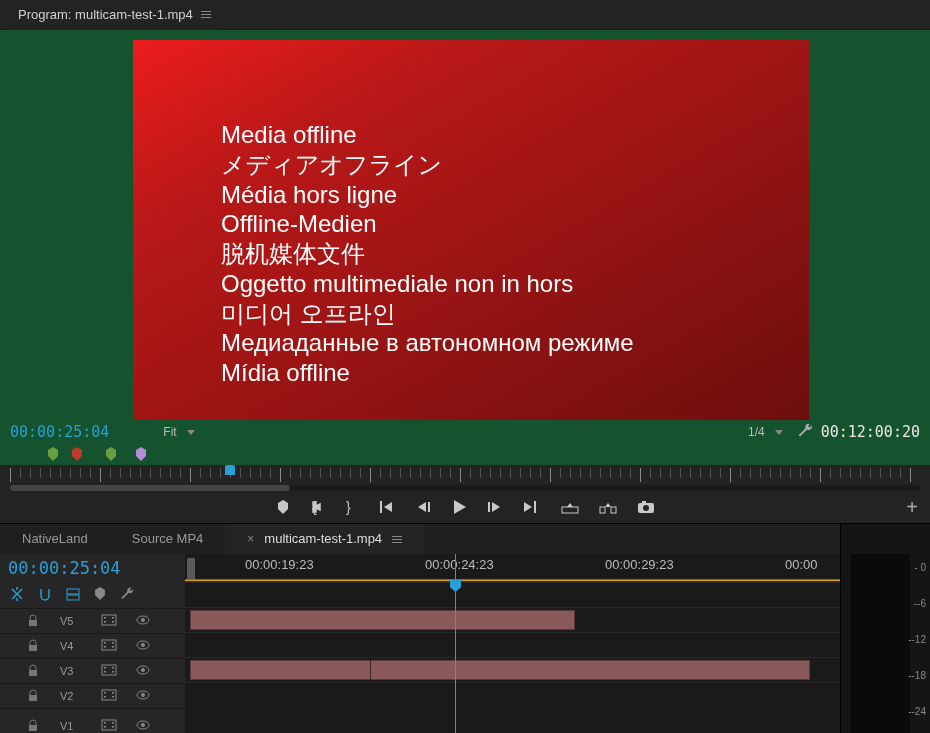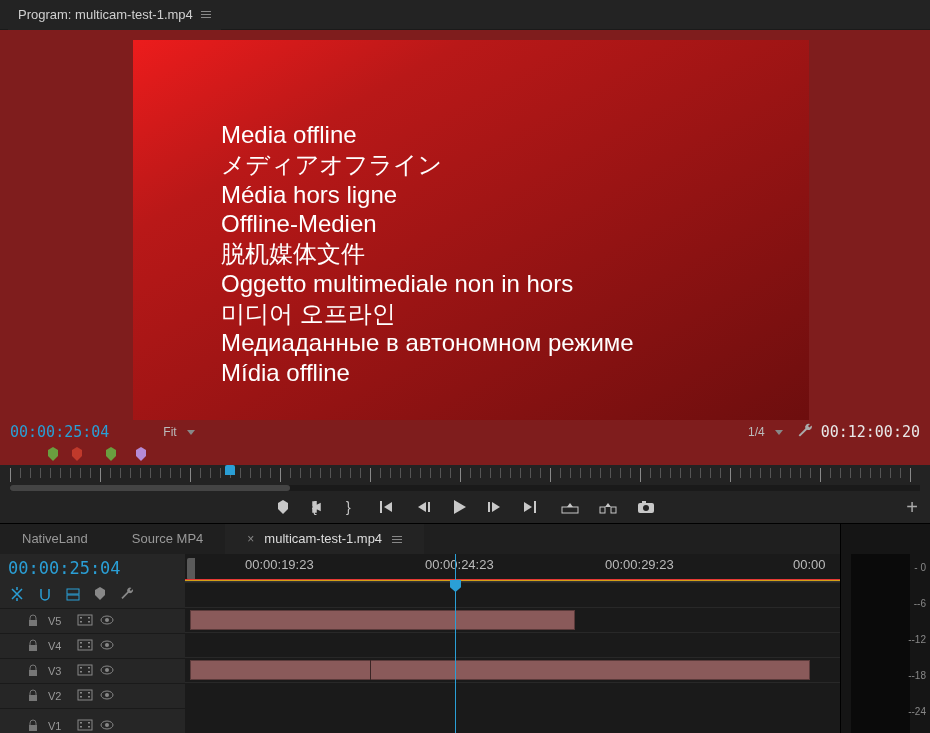--- a/index.html
+++ b/index.html
@@ -1,18 +1,18 @@
 <!DOCTYPE html>
 <html><head>
 <meta charset="utf-8">
 <style>
   * { margin:0; padding:0; box-sizing:border-box; font-family:'Segoe UI',Tahoma,Geneva,sans-serif; }
   body { background:#1a1a1a; color:#c8c8c8; font-size:12px; width:930px; height:733px; overflow:hidden; display:flex; flex-direction:column;}
   
-  .program-panel { background:#7f1d1d; display:flex; flex-direction:column; }
+  .program-panel { background:#14532d; display:flex; flex-direction:column; }
   .panel-tab-bar { height:30px; display:flex; align-items:center; padding-left:8px; background:#232323; border-bottom:1px solid #1a1a1a;}
   .panel-tab { padding:0 10px; height:30px; display:flex; align-items:center; gap:8px; font-size:13px; background:#232323; color:#d0d0d0;}
   .panel-tab .hb { cursor:pointer; display:flex; flex-direction:column; gap:2px;}
   .panel-tab .hb span{display:block;width:10px;height:1px;background:#888;}
   .viewer-area { flex:1; display:flex; justify-content:center; align-items:flex-start; padding:10px 0 0 12px;}
   .viewer-canvas { width:676px; height:380px; background:linear-gradient(150deg,#ec1c1c 0%,#b91818 25%,#6d0e0e 100%);  position:relative;}
   .offline-text { position:absolute; top:80px; left:88px; color:#fff; font-size:24px; line-height:1.24; font-weight:400;}
   .offline-text div{white-space:nowrap;}
   
   .viewer-ctrl { height:26px; display:flex; align-items:center; padding:0 10px; gap:8px; }
@@ -45,21 +45,21 @@
   .tl-tab{padding:0 22px;height:30px;line-height:30px;font-size:13px;color:#999;cursor:pointer;}
   .tl-tab.active{background:#232323;color:#ddd;display:flex;align-items:center;gap:10px;}
   .tl-tab .close{font-size:12px;color:#888;}
   .tl-body{flex:1;display:flex;}
   .tl-head{width:185px;background:#262626;display:flex;flex-direction:column;}
   .tl-tracks{flex:1;background:#1a1a1a;position:relative;overflow:hidden;}
   .tl-tc{height:28px;display:flex;align-items:center;padding-left:8px;}
   .tl-tools{height:26px;display:flex;align-items:center;gap:14px;padding-left:10px;}
   .tl-tools .ti{color:#2a9fd6;font-size:14px;cursor:pointer;}
   .tl-tools .ti.gray{color:#888;}
-  .track-row{height:25px;display:flex;align-items:center;gap:10px;padding-left:28px;border-top:1px solid #1a1a1a;font-size:11px;color:#999;}
+  .track-row{height:25px;display:flex;align-items:center;gap:22px;padding-left:28px;border-top:1px solid #1a1a1a;font-size:11px;color:#999;}
   .track-row.tall{height:35px;}
   .track-row .lock{width:10px;color:#777;}
   .track-row .label{width:20px;}
   .track-row .strip{width:12px;color:#888;}
   .track-row .eye{width:12px;color:#888;}
   
   .tl-ruler{height:28px;position:relative;border-bottom:1px solid #333;}
   .tl-ruler .baseline{position:absolute;left:0;right:0;bottom:1px;height:1px;background:#e53935;}
   .tl-ruler .baseline2{position:absolute;left:0;right:0;bottom:0;height:1px;background:#d4a017;}
   .tl-ruler .lbl{position:absolute;top:3px;font-size:13px;color:#bbb;}
@@ -359,21 +359,21 @@
           </div>
       </div>
       <div class="tl-tracks">
         <div class="tl-ruler" id="tl-ruler">
           <div class="in-mark"></div>
           <div class="baseline"></div>
             <div class="baseline2"></div>
         <span class="lbl" style="left: 60px;">00:00:19:23</span>
             <span class="lbl" style="left: 240px;">00:00:24:23</span>
             <span class="lbl" style="left: 420px;">00:00:29:23</span>
-            <span class="lbl" style="left: 600px; margin-left: 8px;">00:00</span>
+            <span class="lbl" style="left: 600px;">00:00</span>
           </div>
         <div class="tl-ph">
             <div class="head"></div>
           </div>
         <div id="track-lanes">
             <div class="tk-row"></div>
             <div class="tk-row">
               <div class="clip" style="left: 5px; width: 385px;"></div>
             </div>
             <div class="tk-row"></div>

